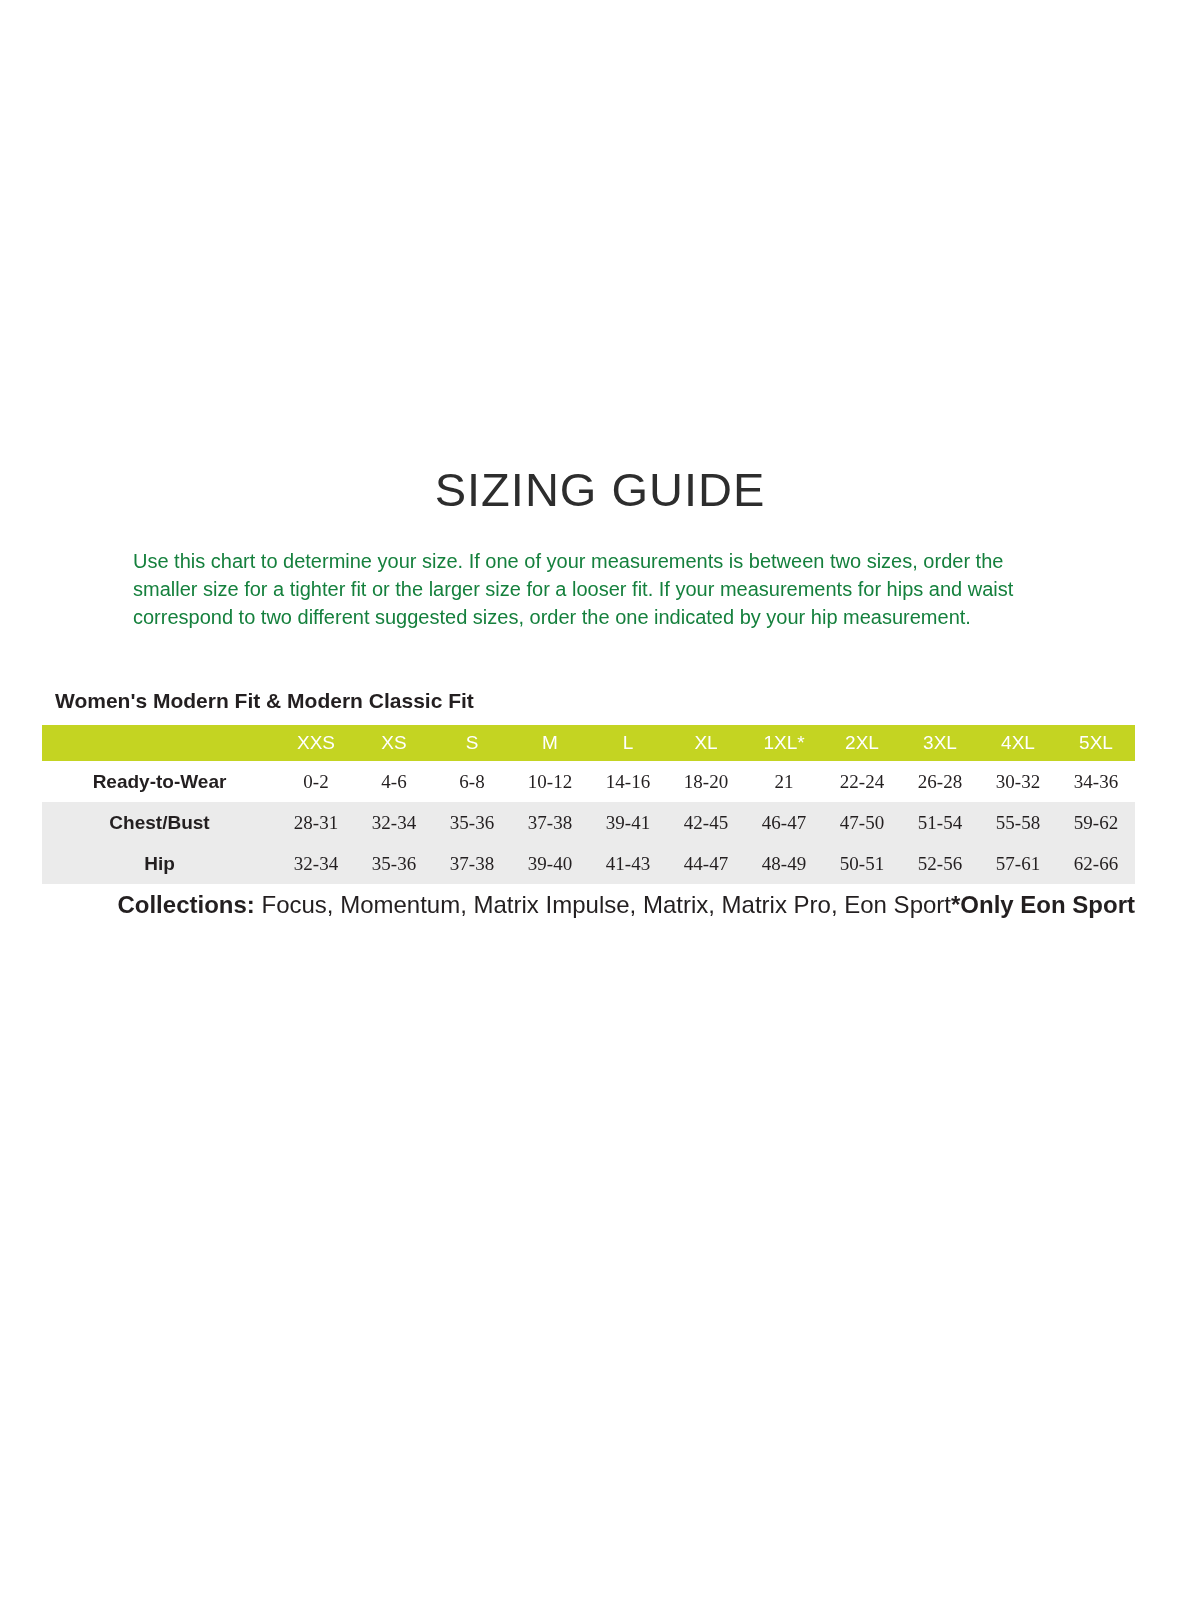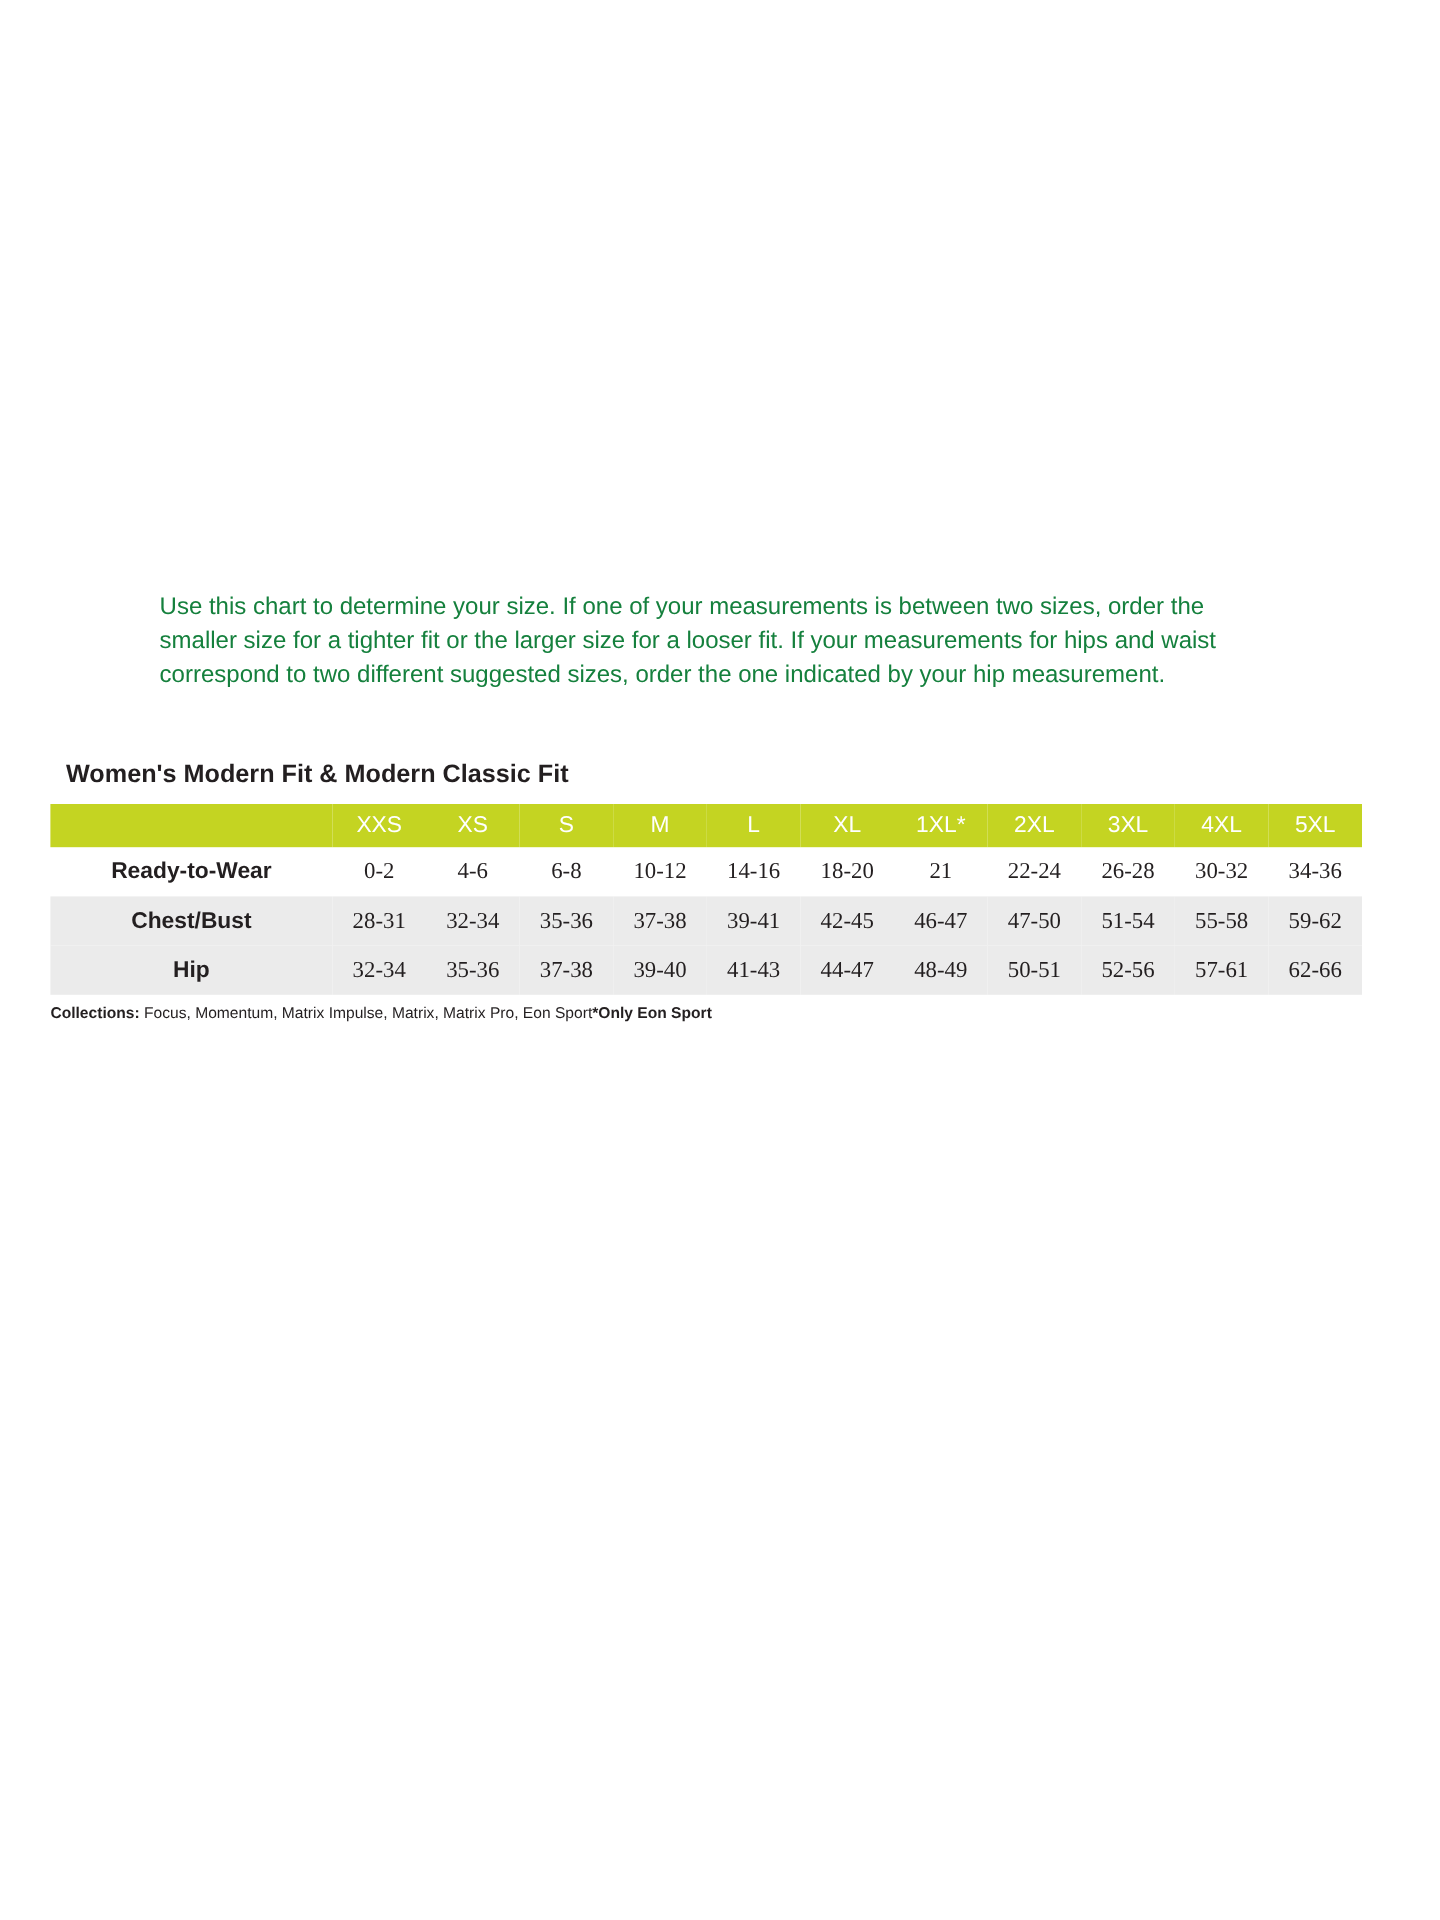--- a/index.html
+++ b/index.html
@@ -73,33 +73,34 @@
     font-family:Liberation Serif, serif;
   }
   table.size-table tbody tr.alt{
     background:var(--row-alt);
     border-radius:18px;
   }
   .footer-row{
     margin:7px 0 0 42px;
     width:1093px;
     display:flex;
-    justify-content:flex-start;
+    justify-content:flex-end;
     align-items:baseline;
-    font-size:13px;
+    font-size:24px;
   }
   .collections .lbl{font-weight:700;}
   .collections .lst{font-weight:400;}
   .footnote{font-weight:700;}
 </style>
 </head>
 <body>
 
 <div class="page">
 
+  <h1 class="title">SIZING GUIDE</h1>
 
   <p class="intro">Use this chart to determine your size. If one of your measurements is between two sizes, order the smaller size for a tighter fit or the larger size for a looser fit. If your measurements for hips and waist correspond to two different suggested sizes, order the one indicated by your hip measurement.</p>
 
   <h2 class="section-heading">Women's Modern Fit &amp; Modern Classic Fit</h2>
 
   <table class="size-table">
     <colgroup>
       <col class="label-col">
       <col>
         <col>

